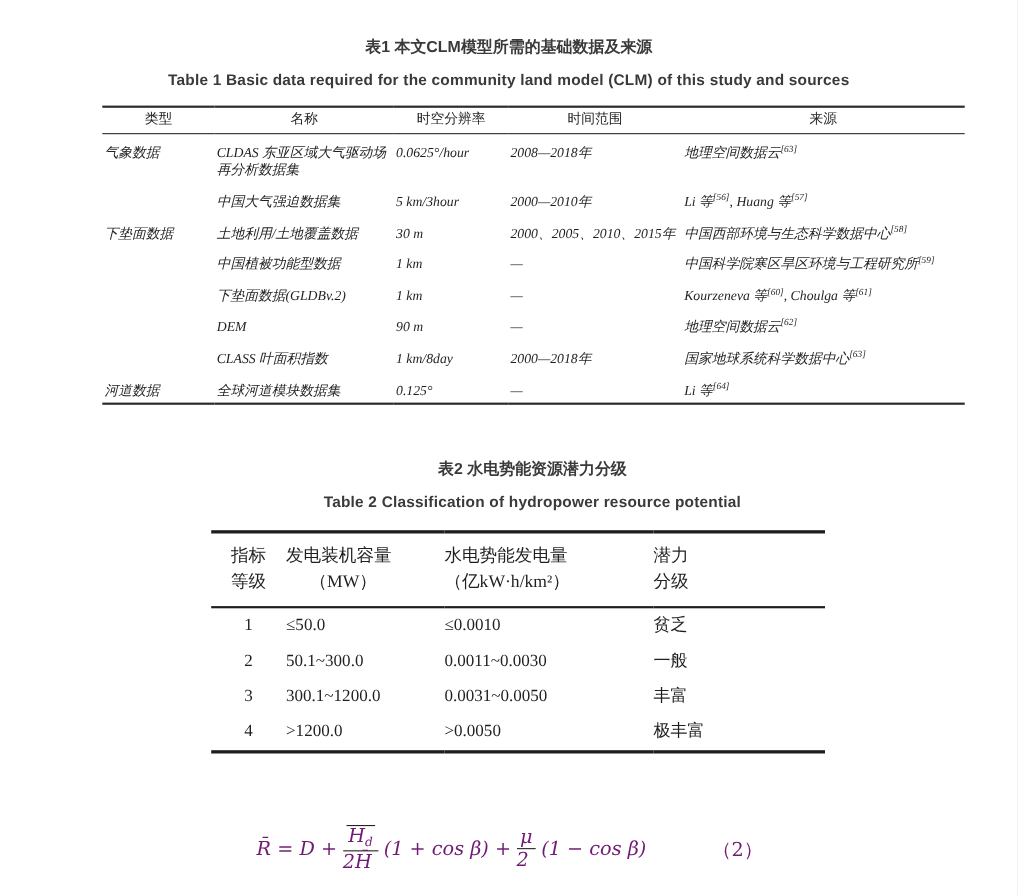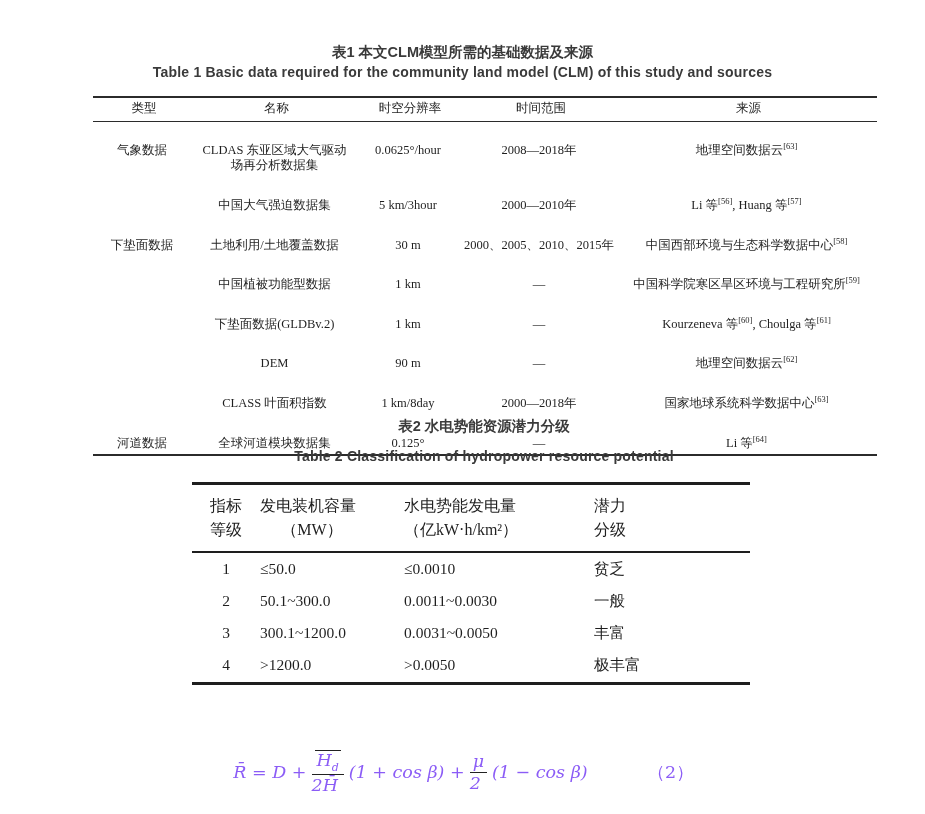--- a/index.html
+++ b/index.html
@@ -9,38 +9,38 @@
     font-family:"Liberation Serif","DejaVu Serif",serif;
     color:#1f1f1f;
   }
   .caption {
     position:absolute; left:0; width:925px; text-align:center;
     font-family:"Liberation Sans","DejaVu Sans",sans-serif;
     font-weight:700; color:#3a3a3a;
   }
   .caption-zh { font-size:14.5px; }
   .caption-en { font-size:14px; letter-spacing:.2px; }
-  #t1-cap-zh { top:43px; }
+  #t1-cap-zh { top:33px; }
   #t1-cap-en { top:64px; }
 
   
   #table1 {
     position:absolute; left:93px; top:96px; width:784px;
     border-collapse:collapse; table-layout:fixed;
     border-top:2.5px solid #2b2b2b; border-bottom:2.5px solid #2b2b2b;
     font-size:12.5px; line-height:1.25;
   }
   #table1 col.c1 { width:102px; } #table1 col.c2 { width:163px; }
   #table1 col.c3 { width:104px; } #table1 col.c4 { width:158px; }
   #table1 col.c5 { width:257px; }
   #table1 thead th {
     font-weight:normal; text-align:center; padding:3px 2px 4px 2px;
     border-bottom:1.5px solid #2b2b2b; font-size:12.5px;
   }
-  #table1 tbody td { padding:21px 6px 3px 2px; vertical-align:top; text-align:center; }
+  #table1 tbody td { padding:10px 6px 3px 2px; vertical-align:top; text-align:left;font-style:italic; }
   #table1 sup { font-size:8.5px; line-height:0; }
 
   
   #t2-cap-zh { top:417px; left:205px; width:558px; }
   #t2-cap-en { top:448px; left:205px; width:558px; }
   #table2 {
     position:absolute; left:192px; top:482px; width:558px;
     border-collapse:collapse; table-layout:fixed;
     border-top:3px solid #1e1e1e; border-bottom:3px solid #1e1e1e;
     font-size:15.5px;
@@ -52,21 +52,21 @@
     border-bottom:2px solid #1e1e1e; text-align:left; font-size:16px;
   }
   #table2 thead th.center, #table2 td.center { text-align:center; }
   #table2 tbody td { padding:6px 0 6px 0; line-height:1.3; text-align:left; }
 
   
   #formula {
     position:absolute; left:0; top:750px; width:925px;
     display:flex; justify-content:center; align-items:center;
     font-family:"DejaVu Serif","Liberation Serif",serif;
-    font-size:17.5px; font-style:italic; color:#8b5cf6;
+    font-size:17.5px; font-style:italic; color:#701a75;
   }
   #formula .frac {
     display:inline-block; vertical-align:-0.65em;
     margin:0 3px; line-height:1.05;
   }
   #formula .frac .num { display:block; border-bottom:1.3px solid #222; padding:0 3px 1px 3px; }
   #formula .frac .den { display:block; padding-top:1px; }
   #formula .ovl { display:inline-block; border-top:1.3px solid #222; padding:0 2px; }
   #formula sub { font-size:11px; font-style:italic; }
   #formula .eq-num { margin-left:58px; font-style:normal; }

